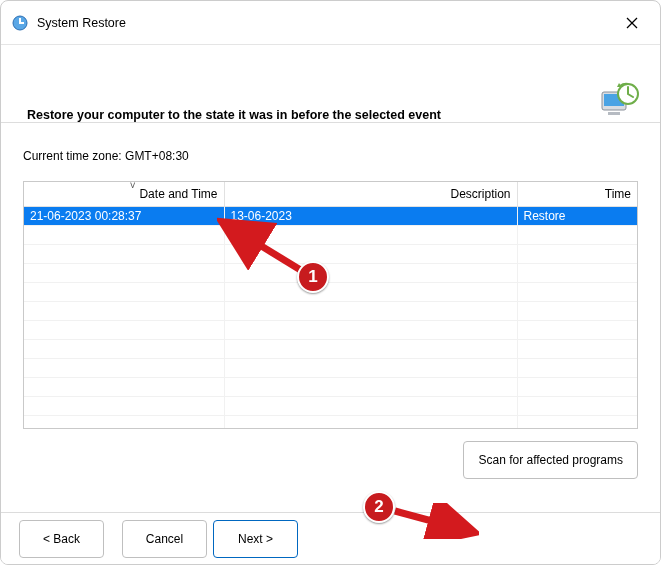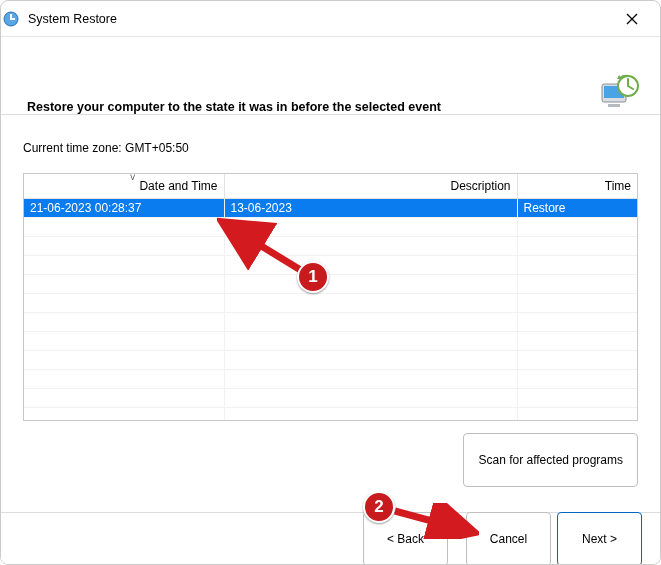--- a/index.html
+++ b/index.html
@@ -9,24 +9,24 @@
     font-size: 12px;
     background: #fff;
     width: 661px;
     height: 565px;
     position: relative;
     overflow: hidden;
     border: 1px solid #ccc;
     border-radius: 8px;
   }
   .titlebar {
-    height: 36px;
+    height: 44px;
     display: flex;
     align-items: center;
-    padding: 0 8px 0 1px;
+    padding: 0 8px 0 10px;
     border-bottom: 1px solid #e5e5e5;
   }
   .titlebar .app-icon {
     width: 18px; height: 18px;
     margin-right: 8px;
     display: flex; align-items: center; justify-content: center;
   }
   .titlebar .title {
     font-size: 12.5px;
     color: #000;
@@ -117,31 +117,31 @@
     display: flex;
     justify-content: flex-end;
     margin-top: 12px;
   }
   .btn {
     font-size: 12px;
     color: #000;
     background: #fff;
     border: 1px solid #bfbfbf;
     border-radius: 4px;
-    padding: 19px 14px;
+    padding: 11px 14px;
     cursor: pointer;
     font-family: inherit;
   }
   .footer {
     position: absolute;
     left: 0; right: 0; bottom: 0;
     height: 52px;
     border-top: 1px solid #dcdcdc;
     display: flex;
-    justify-content: flex-end;
+    justify-content: flex-start;
     align-items: center;
     gap: 6px;
     padding: 0 18px;
     background: #fff;
   }
   .btn-primary {
     border: 1px solid #0067c0;
   }
   
   .anno-badge {
@@ -194,21 +194,21 @@
       <rect x="12" y="34" width="12" height="3" fill="#b6bbc2"></rect>
       <circle cx="32" cy="16" r="10" fill="#fff" stroke="#6fae4a" stroke-width="2"></circle>
       <path d="M32 9 L32 16 L37 19" stroke="#6fae4a" stroke-width="2" fill="none" stroke-linecap="round"></path>
       <path d="M24 8 A10 10 0 0 1 32 6" stroke="#6fae4a" stroke-width="2" fill="none"></path>
       <polygon points="23,5 26,9 21,9" fill="#6fae4a"></polygon>
     </svg>
   </div>
 </div>
 
 <div class="content">
-  <div class="tzline">Current time zone: GMT+05:50</div>
+  <div class="tzline">Current time zone: GMT+08:30</div>
 
   <div class="table-wrap">
     <table class="rp">
       <colgroup>
         <col style="width:200px">
         <col>
         <col style="width:120px">
       </colgroup>
       <thead>
         <tr>

